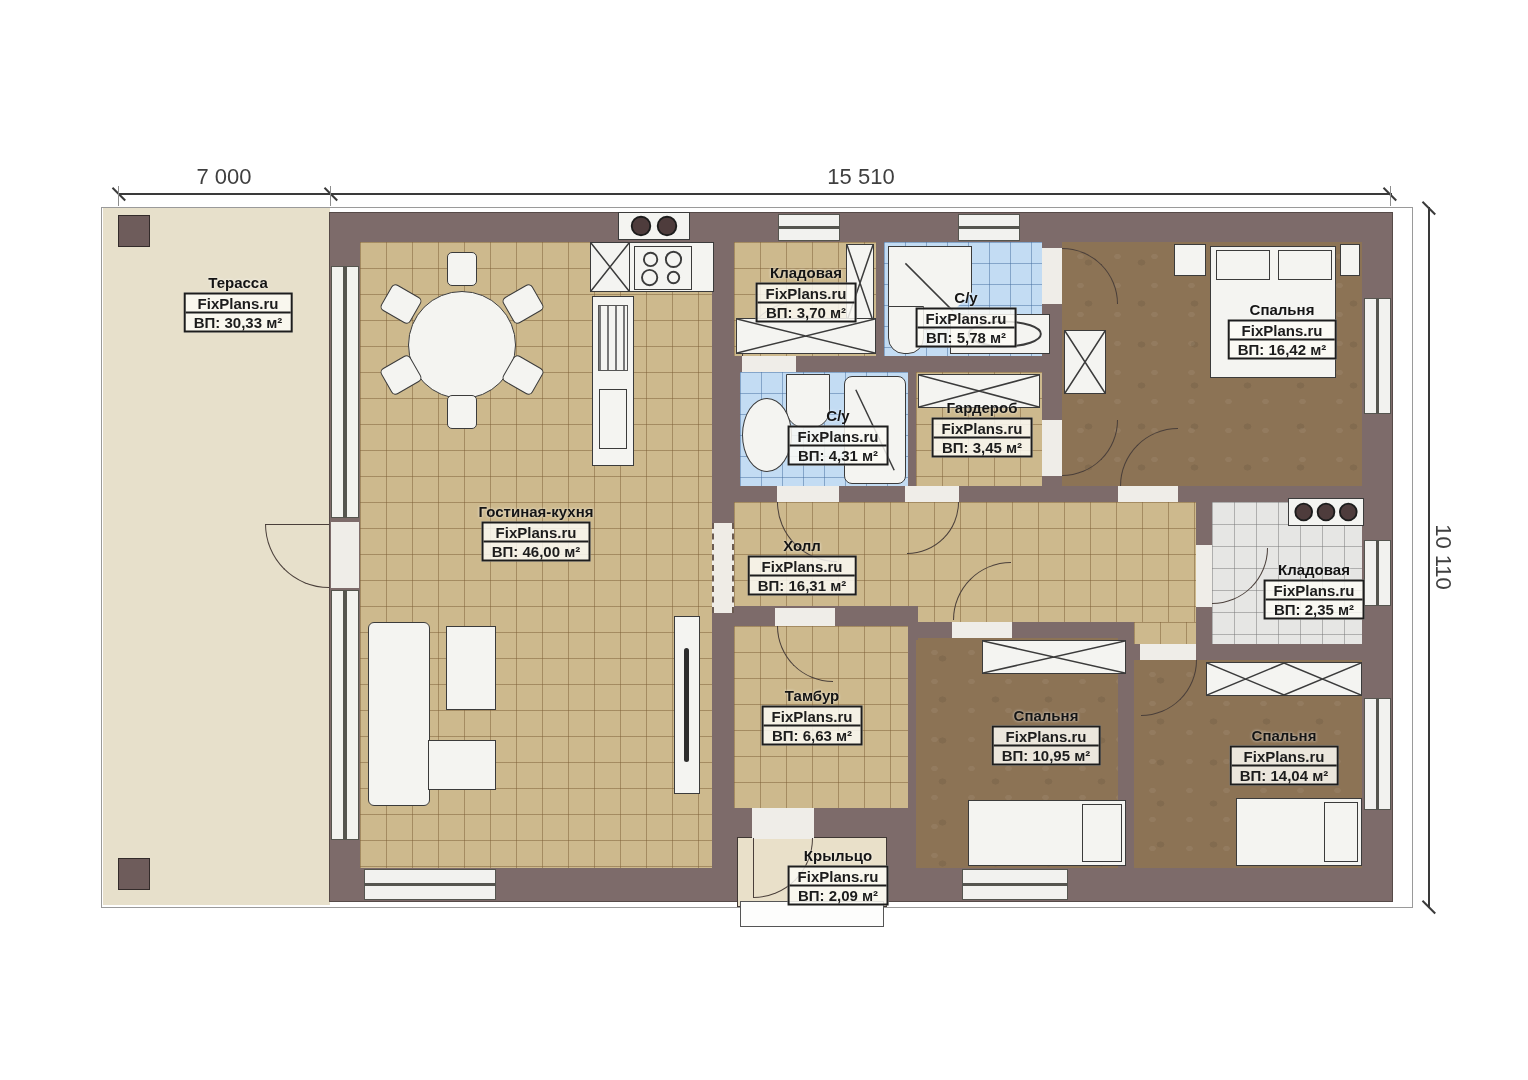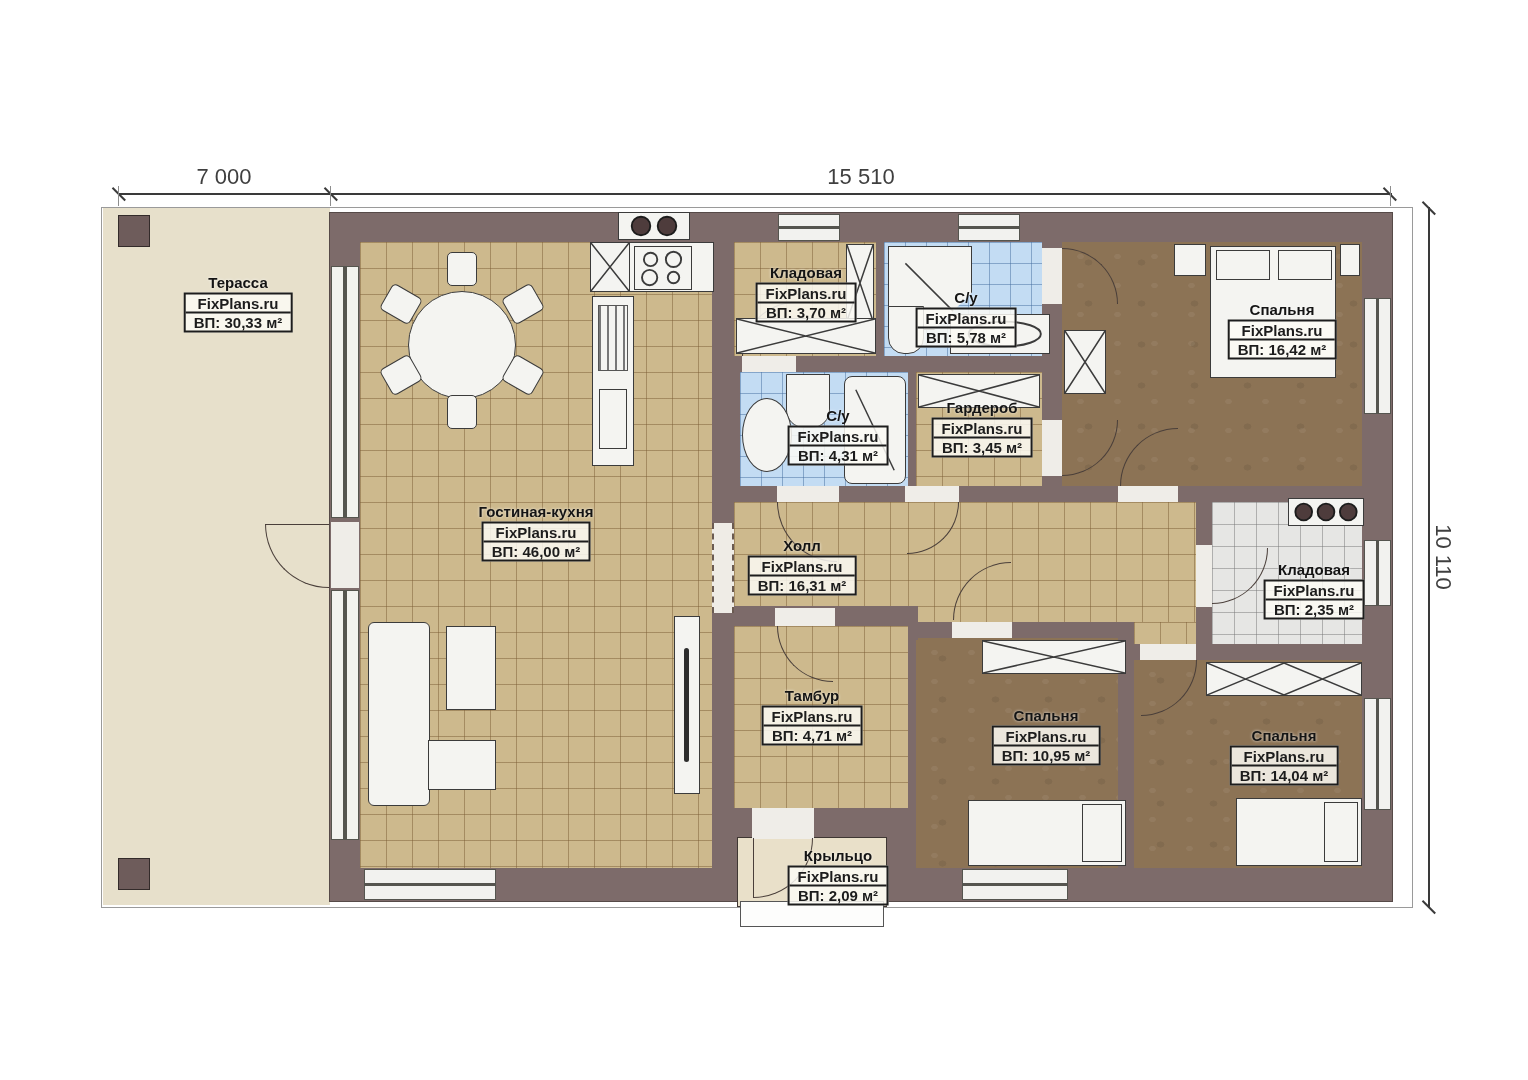--- a/index.html
+++ b/index.html
@@ -274,21 +274,21 @@
   <div class="room-label" style="left:1314px;top:590px;">
     <div class="rname">Кладовая</div>
     <div class="rbox"><div class="brand">FixPlans.ru</div><div class="area">ВП: 2,35 м²</div></div>
   </div>
   <div class="room-label" style="left:802px;top:566px;">
     <div class="rname">Холл</div>
     <div class="rbox"><div class="brand">FixPlans.ru</div><div class="area">ВП: 16,31 м²</div></div>
   </div>
   <div class="room-label" style="left:812px;top:716px;">
     <div class="rname">Тамбур</div>
-    <div class="rbox"><div class="brand">FixPlans.ru</div><div class="area">ВП: 4,71 м²</div></div>
+    <div class="rbox"><div class="brand">FixPlans.ru</div><div class="area">ВП: 6,63 м²</div></div>
   </div>
   <div class="room-label" style="left:1046px;top:736px;">
     <div class="rname">Спальня</div>
     <div class="rbox"><div class="brand">FixPlans.ru</div><div class="area">ВП: 10,95 м²</div></div>
   </div>
   <div class="room-label" style="left:1284px;top:756px;">
     <div class="rname">Спальня</div>
     <div class="rbox"><div class="brand">FixPlans.ru</div><div class="area">ВП: 14,04 м²</div></div>
   </div>
   <div class="room-label" style="left:838px;top:876px;">

